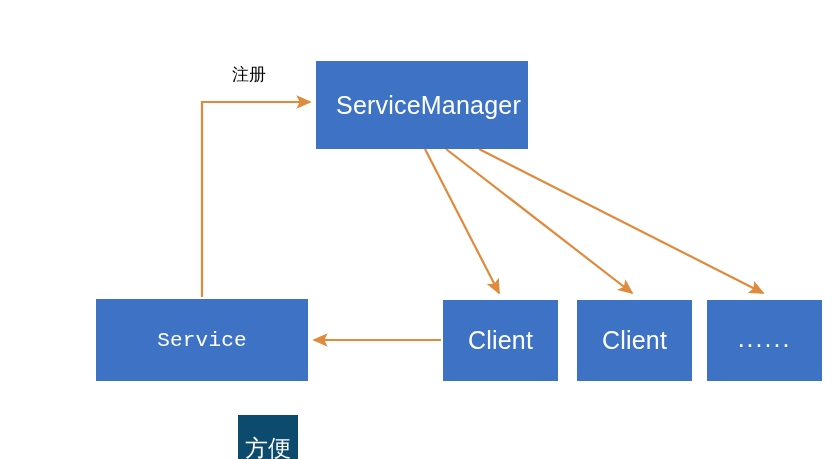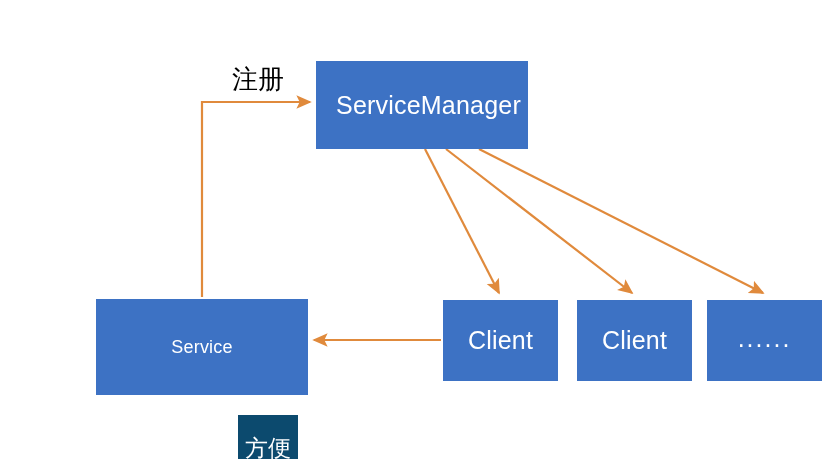--- a/index.html
+++ b/index.html
@@ -49,22 +49,23 @@
     top: 61px;
     width: 212px;
     height: 88px;
     font-size: 25px;
     padding-left: 13px;
   }
   #node-service {
     left: 96px;
     top: 299px;
     width: 212px;
-    height: 96px;
-    font-size: 18px;
+    height: 82px;
+    font-size: 21px;
+    font-family: Liberation Mono, monospace;
   }
   #node-client-1 {
     left: 443px;
     top: 300px;
     width: 115px;
     height: 81px;
     font-size: 25px;
   }
   #node-client-2 {
     left: 577px;
@@ -87,21 +88,21 @@
   .edge-label {
     position: absolute;
     color: #000000;
     font-family: "Liberation Sans", "DejaVu Sans", sans-serif;
     white-space: nowrap;
     user-select: none;
   }
   #label-register {
     left: 232px;
     top: 66px;
-    font-size: 26px;
+    font-size: 17px;
     line-height: 1;
   }
   #badges {
     position: absolute;
     left: 238px;
     top: 415px;
     display: flex;
     align-items: flex-start;
     gap: 27px;
   }

